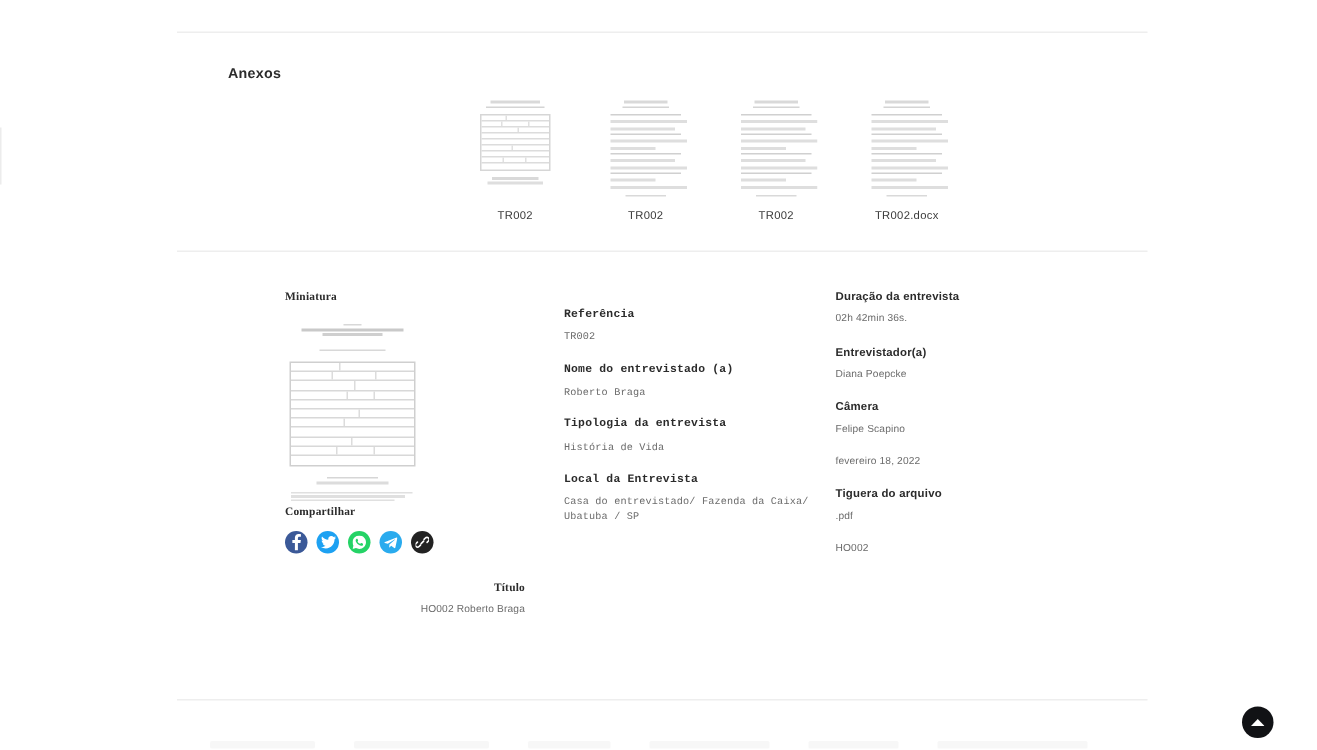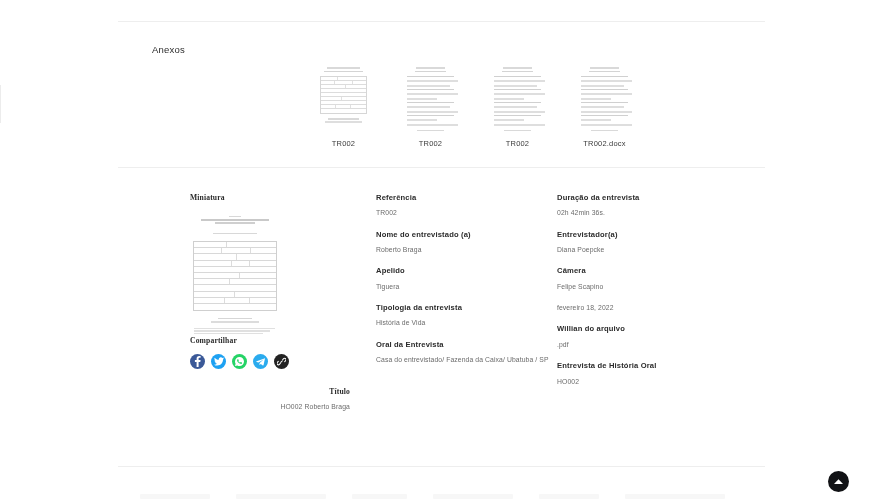--- a/index.html
+++ b/index.html
@@ -14,21 +14,21 @@
   .edge-line { position:absolute; left:0; top:85px; width:1px; height:38px; background:#ececec; }
 
   .divider { position:absolute; left:118px; width:647px; height:1px; background:#eeeeee; }
   .divider.d1 { top:21px; }
   .divider.d2 { top:167px; }
   .divider.d3 { top:466px; }
 
   
   .anexos-title {
     position:absolute; left:152px; top:44px;
-    font-size:9.5px; font-weight:normal; color:#2c2c2c; letter-spacing:.2px;
+    font-size:9.5px; font-weight:bold; color:#2c2c2c; letter-spacing:.2px;
   }
   .thumbs { position:absolute; left:316px; top:62px; display:flex; gap:32px; }
   .thumb { width:55px; display:flex; flex-direction:column; align-items:center; cursor:pointer; }
   .thumb-doc {
     width:55px; height:70px; background:#fff; position:relative; overflow:hidden;
   }
   .thumb-doc .hdr { margin:5px auto 2px; width:60%; height:1.5px; background:#d9d9d9; }
   .thumb-doc .hdr2 { margin:0 auto 4px; width:72%; height:1.5px; background:#d4d4d4; }
   .thumb-doc .tbl { margin:0 4px; border:1px solid #d6d6d6; }
   .thumb-doc .tbl .r { height:4px; border-bottom:1px solid #dcdcdc; display:flex; }
@@ -43,21 +43,21 @@
   .thumb-doc.lines .ln.m { width:78%; }
   .thumb-doc.lines .ln.l { width:92%; }
   .thumb-doc.lines .sep { margin:2px 4px 3px; height:1px; background:#d0d0d0; }
 
   .thumb-label {
     margin-top:7px; font-size:7.5px; color:#3a3a3a; text-align:center; letter-spacing:.2px;
   }
 
   
   .col-left { position:absolute; left:190px; top:193px; width:160px; }
-  .col-mid  { position:absolute; left:376px; top:193px; width:175px; }
+  .col-mid  { position:absolute; left:376px; top:206px; width:175px;font-family:Liberation Mono, monospace; }
   .col-right{ position:absolute; left:557px; top:193px; width:180px; }
 
   .fld { margin-bottom:11.5px; }
   .fld-label {
     font-size:7.6px; font-weight:bold; color:#2b2b2b; letter-spacing:.15px; line-height:1.3;
   }
   .fld-value {
     margin-top:5.5px; font-size:6.8px; color:#6b6b6b; line-height:1.45; letter-spacing:.1px;
   }
 
@@ -343,29 +343,25 @@
   <div class="col-mid">
     <div class="fld">
       <div class="fld-label">Referência</div>
       <div class="fld-value">TR002</div>
     </div>
     <div class="fld">
       <div class="fld-label">Nome do entrevistado (a)</div>
       <div class="fld-value">Roberto Braga</div>
     </div>
     <div class="fld">
-      <div class="fld-label">Apelido</div>
-      <div class="fld-value">Tiguera</div>
-    </div>
-    <div class="fld">
       <div class="fld-label">Tipologia da entrevista</div>
       <div class="fld-value">História de Vida</div>
     </div>
     <div class="fld">
-      <div class="fld-label">Oral da Entrevista</div>
+      <div class="fld-label">Local da Entrevista</div>
       <div class="fld-value">Casa do entrevistado/ Fazenda da Caixa/ Ubatuba / SP</div>
     </div>
   </div>
 
   <div class="col-right">
     <div class="fld">
       <div class="fld-label">Duração da entrevista</div>
       <div class="fld-value">02h 42min 36s.</div>
     </div>
     <div class="fld">
@@ -373,25 +369,24 @@
       <div class="fld-value">Diana Poepcke</div>
     </div>
     <div class="fld">
       <div class="fld-label">Câmera</div>
       <div class="fld-value">Felipe Scapino</div>
     </div>
     <div class="fld">
       <div class="fld-value">fevereiro 18, 2022</div>
     </div>
     <div class="fld">
-      <div class="fld-label">Willian do arquivo</div>
+      <div class="fld-label">Tiguera do arquivo</div>
       <div class="fld-value">.pdf</div>
     </div>
     <div class="fld">
-      <div class="fld-label">Entrevista de História Oral</div>
       <div class="fld-value">HO002</div>
     </div>
   </div>
 
   <div class="footer-ghost">
     <div class="fg-blob" style="width:70px"></div>
     <div class="fg-blob" style="width:90px"></div>
     <div class="fg-blob" style="width:55px"></div>
     <div class="fg-blob" style="width:80px"></div>
     <div class="fg-blob" style="width:60px"></div>

